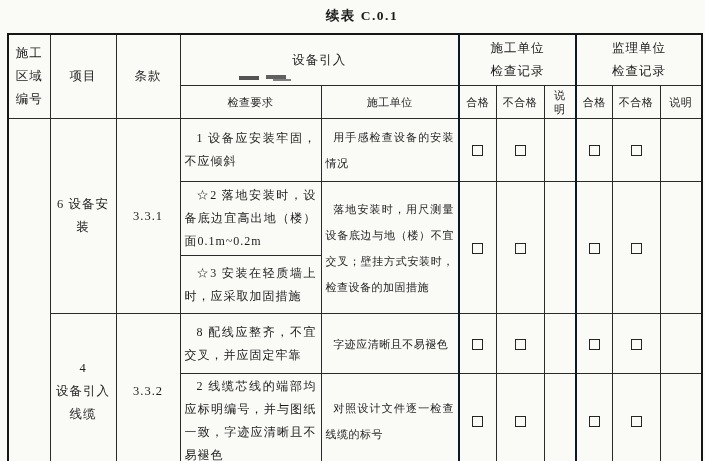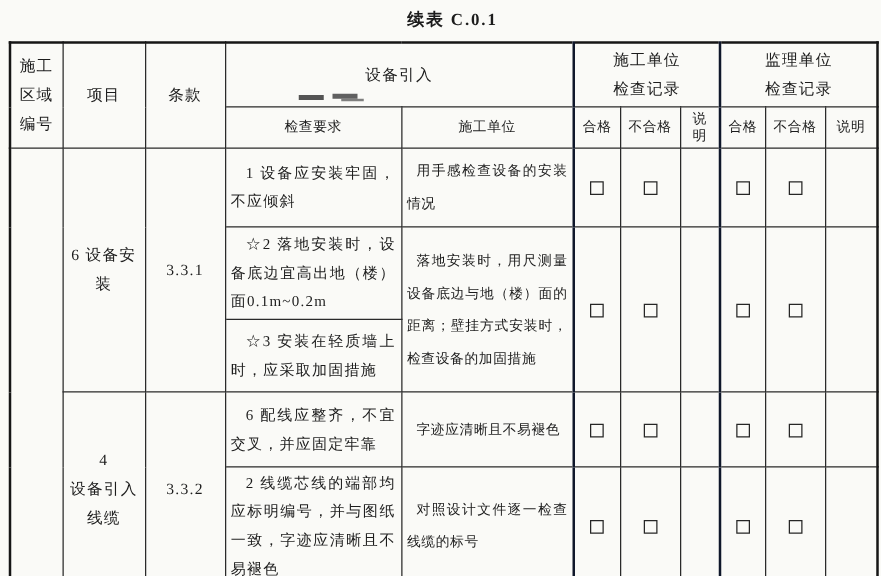--- a/index.html
+++ b/index.html
@@ -139,39 +139,39 @@
     <td class="cb gs"><span class="box"></span></td>
     <td class="cb"><span class="box"></span></td>
     <td class="cb"></td>
     <td class="cb gs"><span class="box"></span></td>
     <td class="cb"><span class="box"></span></td>
     <td class="cb"></td>
   </tr>
 
   <tr class="r2">
     <td class="p-req">☆2 落地安装时，设备底边宜高出地（楼）面0.1m~0.2m</td>
-    <td class="p-met" rowspan="2">落地安装时，用尺测量设备底边与地（楼）面的距离；壁挂方式安装时，检查设备的加固措施</td>
+    <td class="p-met" rowspan="2">落地安装时，用尺测量设备底边与地（楼）不宜交叉；壁挂方式安装时，检查设备的加固措施</td>
     <td class="cb gs" rowspan="2"><span class="box"></span></td>
     <td class="cb" rowspan="2"><span class="box"></span></td>
     <td class="cb" rowspan="2"></td>
     <td class="cb gs" rowspan="2"><span class="box"></span></td>
     <td class="cb" rowspan="2"><span class="box"></span></td>
     <td class="cb" rowspan="2"></td>
   </tr>
 
   <tr class="r3">
     <td class="p-req">☆3 安装在轻质墙上时，应采取加固措施</td>
   </tr>
 
   <tr class="r4">
     <td class="c item-cell" rowspan="2">4
 设备引入
 线缆</td>
     <td class="c" rowspan="2">3.3.2</td>
-    <td class="p-req">6 配线应整齐，不宜交叉，并应固定牢靠</td>
+    <td class="p-req">8 配线应整齐，不宜交叉，并应固定牢靠</td>
     <td class="p-met">字迹应清晰且不易褪色</td>
     <td class="cb gs"><span class="box"></span></td>
     <td class="cb"><span class="box"></span></td>
     <td class="cb"></td>
     <td class="cb gs"><span class="box"></span></td>
     <td class="cb"><span class="box"></span></td>
     <td class="cb"></td>
   </tr>
 
   <tr class="r5">

